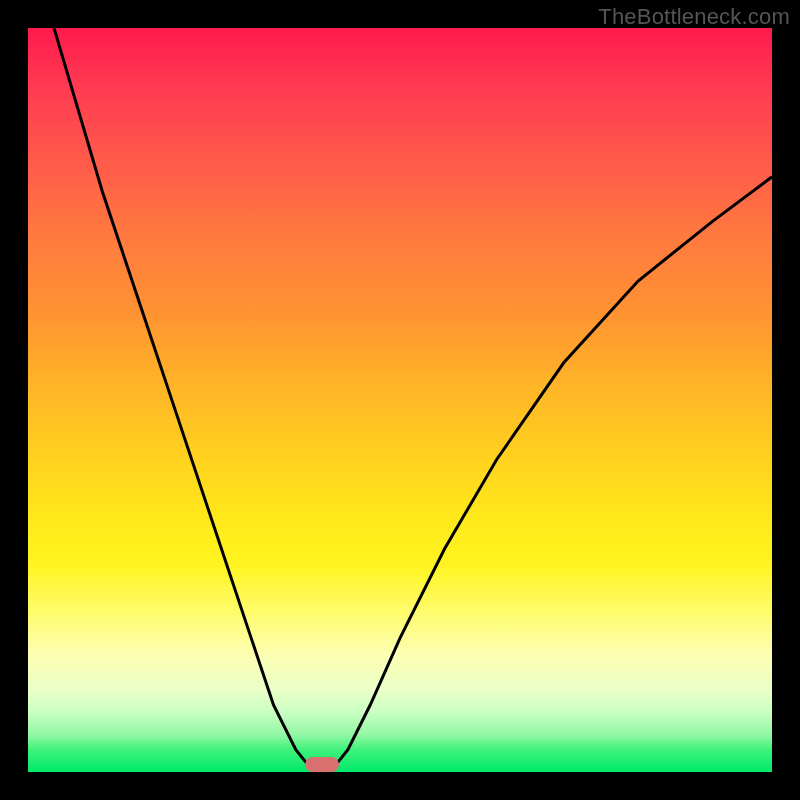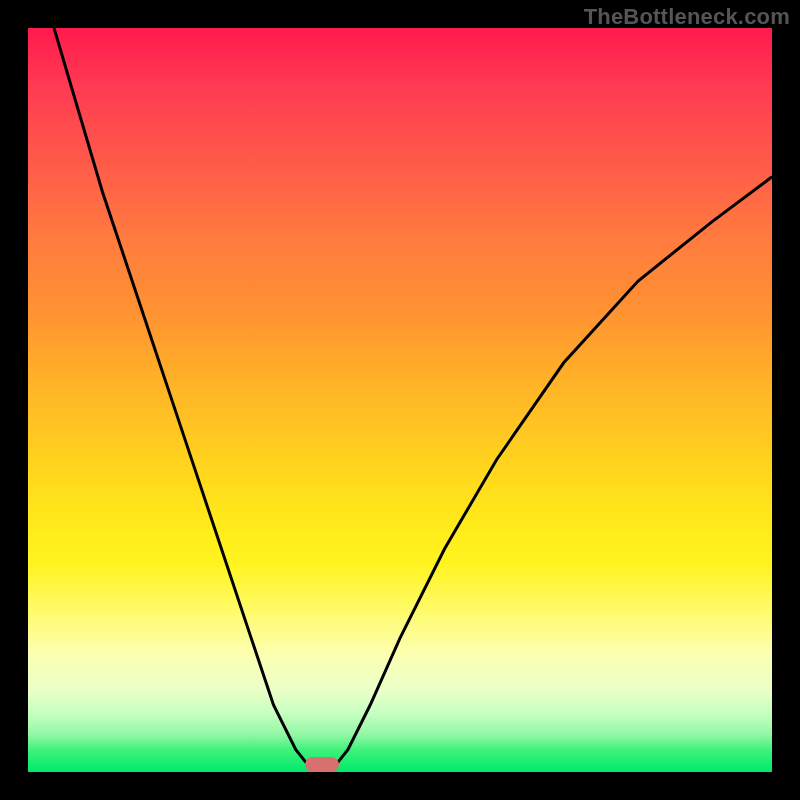--- a/index.html
+++ b/index.html
@@ -39,21 +39,21 @@
       #92f7a5 95%,
       #3ff27b 97%,
       #00e96a 100%);
   }
   .watermark {
     position: absolute;
     top: 4px;
     right: 10px;
     color: #555;
     font-size: 22px;
-    font-weight: 700;
+    font-weight: 400;
     letter-spacing: 0.2px;
   }
   .curve-svg {
     position: absolute;
     inset: 0;
     width: 100%;
     height: 100%;
   }
   .curve-path {
     fill: none;

